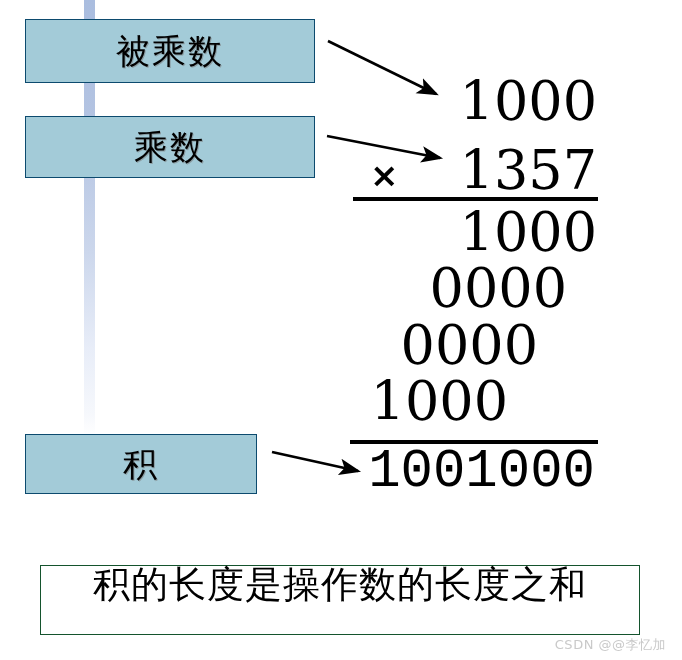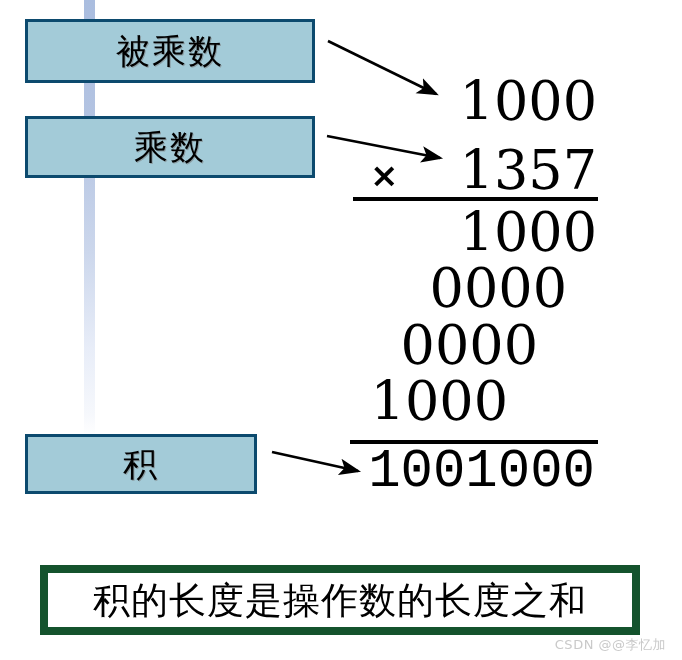--- a/index.html
+++ b/index.html
@@ -24,21 +24,21 @@
     width: 11px;
     height: 436px;
     background: linear-gradient(to bottom, #aabddf 0%, #b4c4e2 30%, #ccd7ec 58%, #e8edf8 80%, #f6f8fc 95%, #ffffff 100%);
   }
 
   
   .label-box {
     position: absolute;
     box-sizing: border-box;
     background: #a3cbd8;
-    border: 3px solid #0c4a6e;
+    border: 1px solid #0c4a6e;
     display: flex;
     align-items: center;
     justify-content: center;
   }
   .label-box .cn {
     font-family: "DejaVu Serif", "Liberation Serif", serif;
     font-size: 34px;
     line-height: 1;
     color: #000000;
     letter-spacing: 2px;
@@ -103,24 +103,24 @@
   #rule-bottom { left: 10px;  top: 370px; width: 248px; }
 
   
   #conclusion {
     position: absolute;
     left: 40px;
     top: 565px;
     width: 600px;
     height: 70px;
     box-sizing: border-box;
-    border: 8px solid #14532d;
+    border: 1px solid #14532d;
     background: #ffffff;
     display: flex;
-    align-items: center;
+    align-items: flex-start;
     justify-content: center;
   }
   #conclusion .cn {
     font-family: "DejaVu Serif", "Liberation Serif", serif;
     font-size: 37px;
     line-height: 1;
     color: #000000;
     letter-spacing: 1px;
   }
 

